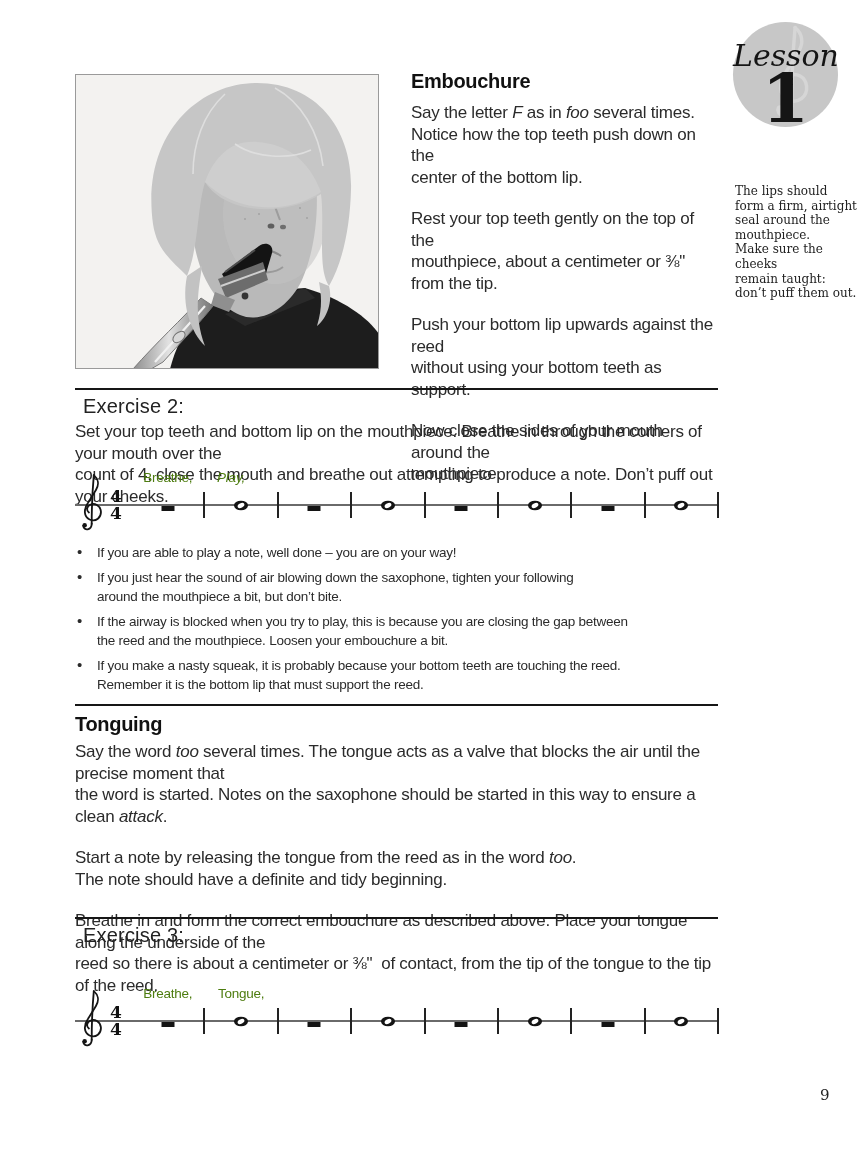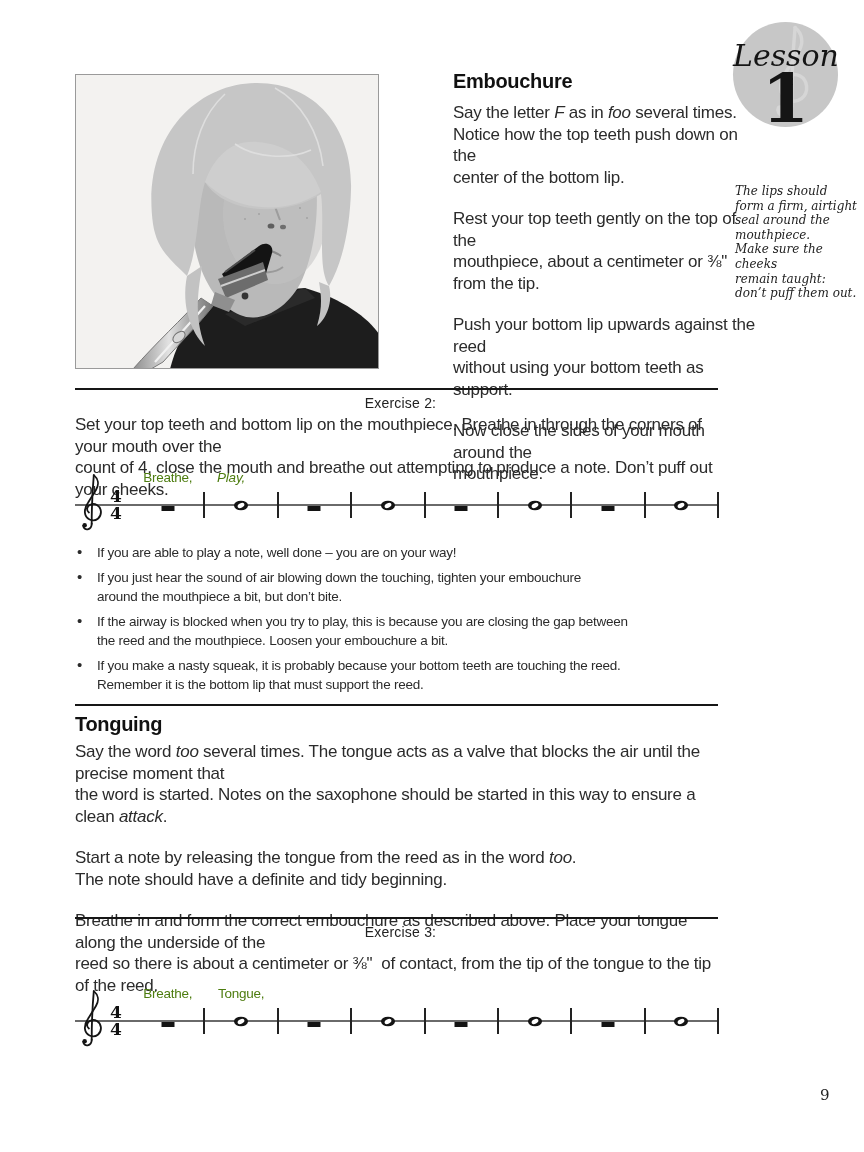--- a/index.html
+++ b/index.html
@@ -2,39 +2,39 @@
 <html><head>
 <meta charset="utf-8">
 <style>
   html,body{margin:0;padding:0;background:#ffffff;}
   .page{position:relative;width:864px;height:1152px;background:#fff;overflow:hidden;
         font-family:"Liberation Sans",sans-serif;color:#1c1c1c;}
   .abs{position:absolute;}
   
   .photo{left:75px;top:74px;width:304px;height:295px;}
   
-  .emb{left:411px;top:70px;width:306px;margin-left:42px;}
+  .emb{left:411px;top:70px;width:306px;}
   .h-bold{font-weight:bold;font-size:20px;letter-spacing:-0.3px;margin:0 0 9px 0;color:#111;}
   .body-txt{font-size:17px;line-height:21.5px;letter-spacing:-0.25px;color:#2b2b2b;
             white-space:pre-wrap;margin:0 0 20px 0;}
   .body-txt i{font-style:italic;}
   
   .badge{left:733px;top:22px;width:105px;height:105px;border-radius:50%;background:#c7c7c7;}
   .badge .clef-bg{position:absolute;left:38px;top:2px;}
   .badge .lesson-word{position:absolute;left:0;right:0;top:16px;text-align:right;
         font-family:"DejaVu Serif",serif;font-style:italic;font-size:30px;color:#141414;}
   .badge .lesson-num{position:absolute;left:0;right:0;top:30px;text-align:center;
         font-family:"DejaVu Serif",serif;font-weight:bold;font-size:68px;line-height:92px;color:#151515;}
   
-  .mnote{left:735px;top:184px;width:122px;font-family:"DejaVu Serif",serif;font-style:italic;
+  .mnote{left:735px;top:184px;width:122px;font-family:"DejaVu Serif",serif;
          font-size:12px;line-height:14.6px;color:#222;white-space:pre-line;}
   
   .section{left:75px;width:643px;}
   .rule{border:0;border-top:2px solid #161616;margin:0;}
-  .h-light{font-weight:normal;font-size:14px;letter-spacing:0.2px;color:#222;margin:5px 0 3px 8px;text-align:center;}
+  .h-light{font-weight:normal;font-size:20px;letter-spacing:0.2px;color:#222;margin:5px 0 3px 8px;}
   .intro{margin:0;}
   
   .staff{left:75px;width:643px;height:75px;}
   .staff-line{position:absolute;left:0;right:0;top:36.25px;height:1.5px;background:#6a6a6a;}
   .clef-zone{position:absolute;left:0;top:0;width:56px;height:75px;}
   .clef-zone svg{position:absolute;left:4px;top:5px;}
   .timesig{position:absolute;left:33px;top:19.5px;width:16px;text-align:center;
            font-family:"DejaVu Serif",serif;font-weight:bold;font-size:17px;line-height:17.5px;color:#111;}
   .measures{position:absolute;left:56px;right:0;top:0;bottom:0;display:flex;}
   .measure{flex:1;position:relative;}
@@ -222,21 +222,21 @@
             <ellipse cx="7.5" cy="5.5" rx="7" ry="4.8" fill="#141414"></ellipse>
             <ellipse cx="7.5" cy="5.5" rx="3.6" ry="2.2" fill="#ffffff" transform="rotate(-28 7.5 5.5)"></ellipse>
           </svg>
           <div class="barline"></div>
         </div>
       </div>
     </div>
 
   <ul class="abs bullets">
     <li><span class="dot">•</span><span>If you are able to play a note, well done – you are on your way!</span></li>
-    <li><span class="dot">•</span><span>If you just hear the sound of air blowing down the touching, tighten your embouchure
+    <li><span class="dot">•</span><span>If you just hear the sound of air blowing down the saxophone, tighten your following
 around the mouthpiece a bit, but don’t bite.</span></li>
     <li><span class="dot">•</span><span>If the airway is blocked when you try to play, this is because you are closing the gap between
 the reed and the mouthpiece. Loosen your embouchure a bit.</span></li>
     <li><span class="dot">•</span><span>If you make a nasty squeak, it is probably because your bottom teeth are touching the reed.
 Remember it is the bottom lip that must support the reed.</span></li>
   </ul>
 
   <section class="abs section" style="top:704px">
     <hr class="rule">
     <h2 class="h-bold" style="margin:7px 0 5px 0">Tonguing</h2>

